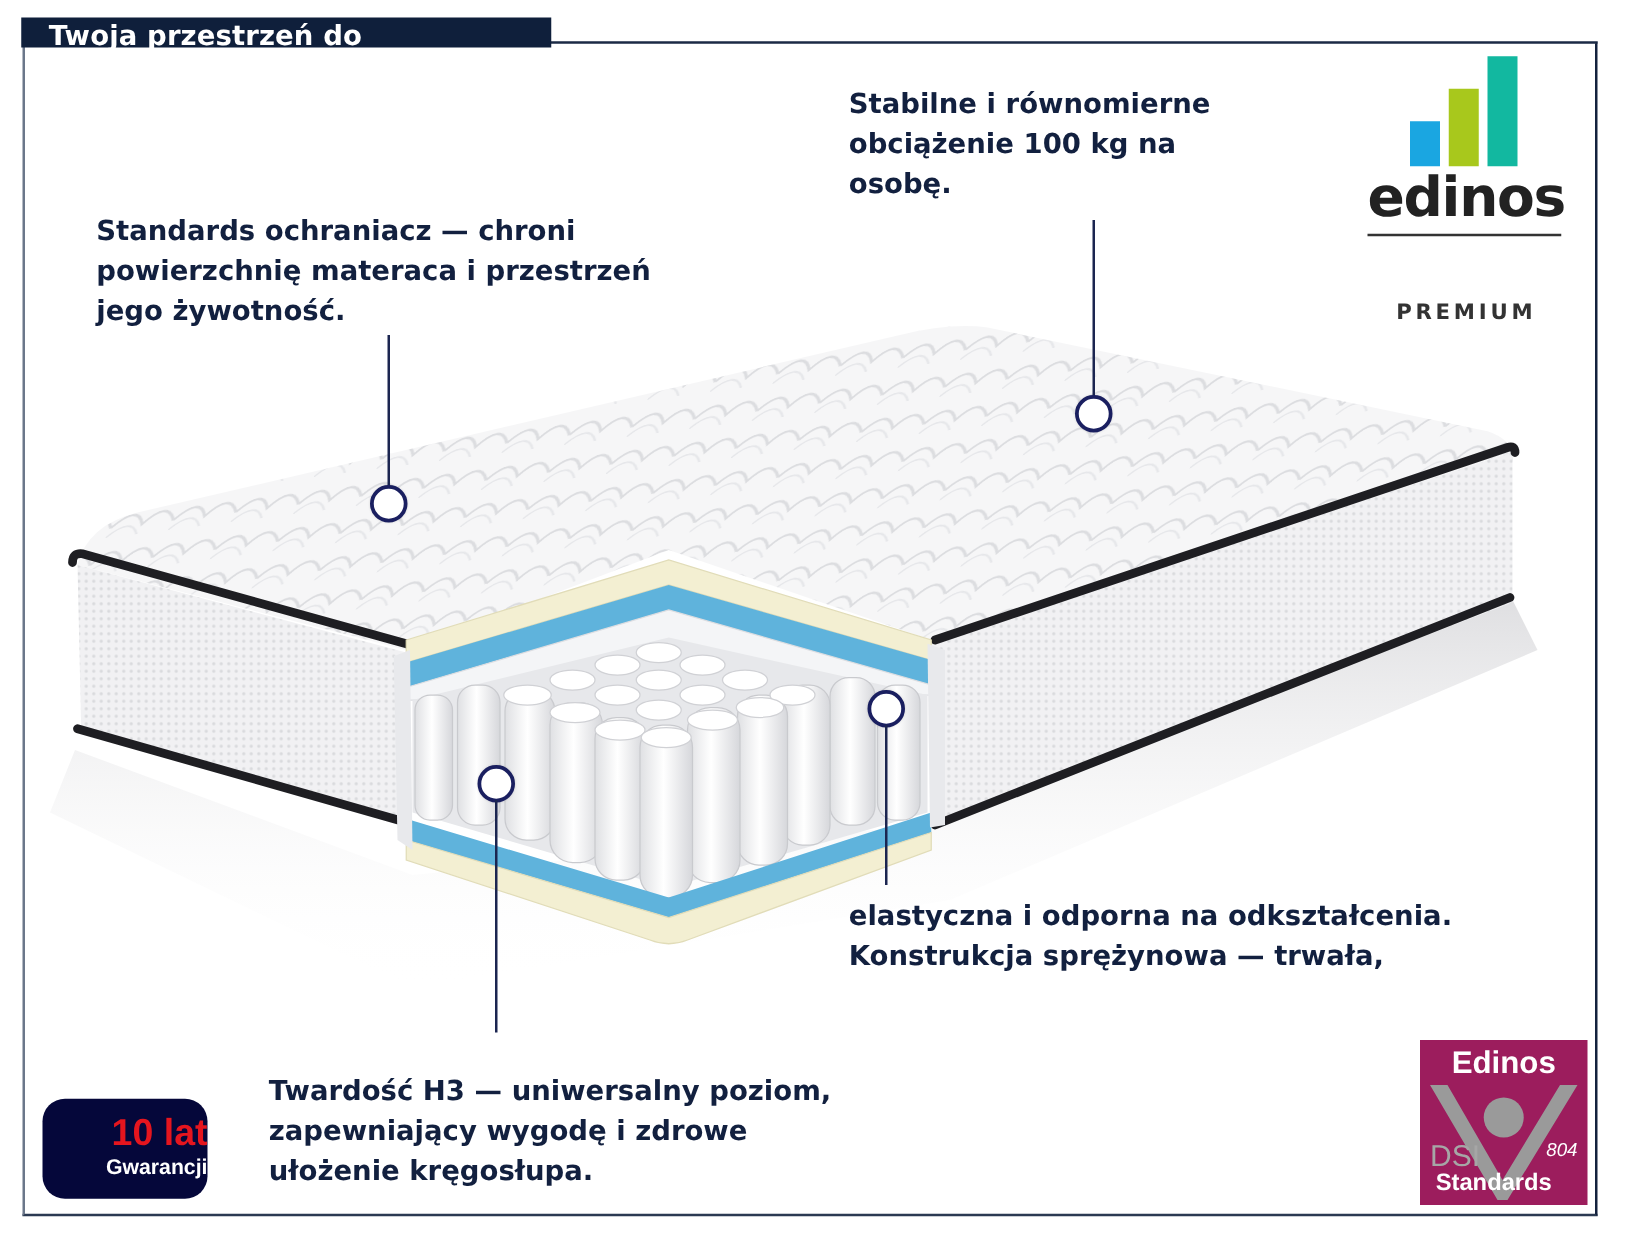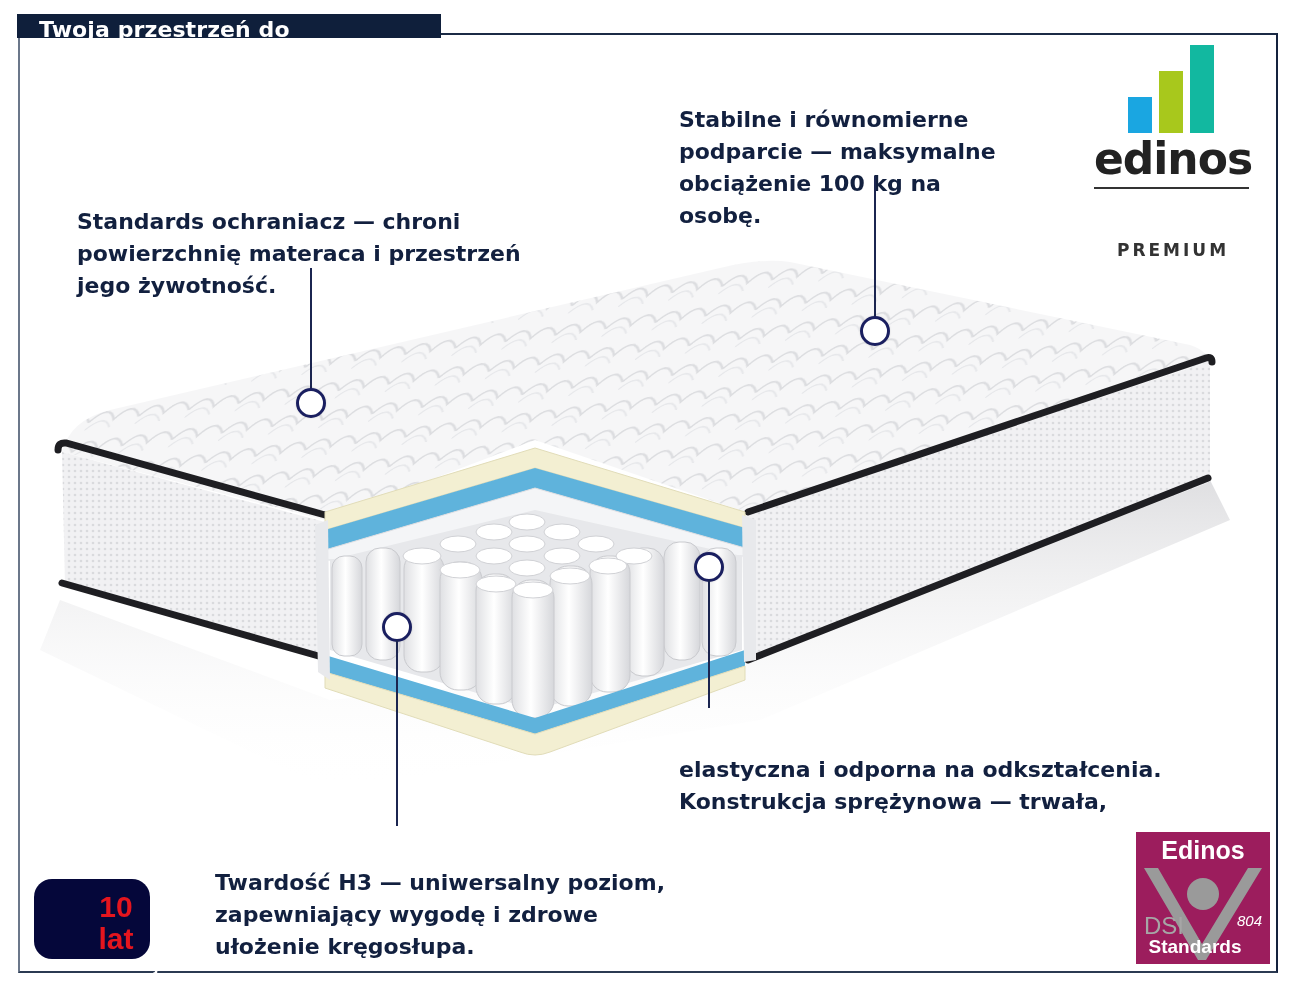--- a/index.html
+++ b/index.html
@@ -12,21 +12,21 @@
     border-left-color: #6b778a;
   }
   .title-tab {
     position: absolute; left: 17px; top: 14px; height: 24px; width: 424px;
     background: #0f1f3b; color: #ffffff; font-weight: bold; font-size: 22px;
     padding: 3px 0 0 22px; letter-spacing: 0.1px;
   }
 
   .caption {
     position: absolute; font-weight: bold; font-size: 22px; line-height: 32px;
-    color: #12203f; white-space: nowrap; margin-top: 36px;
+    color: #12203f; white-space: nowrap;
   }
   .leader { position: absolute; width: 2px; background: #1b2550; }
   .dot {
     position: absolute; width: 30px; height: 30px; border-radius: 50%;
     background: #ffffff; border: 3px solid #1a1f60;
     box-shadow: 0 0 2px rgba(0,0,0,0.15);
   }
 
   
   .mattress { position: absolute; left: 0; top: 0; width: 1300px; height: 1000px; pointer-events: none; }
@@ -40,22 +40,22 @@
     font-family: "DejaVu Sans", sans-serif; font-size: 44px; font-weight: bold; color: #222;
     letter-spacing: -1px; line-height: 50px;
   }
   .logo-rule { position: absolute; left: 6px; top: 143px; width: 155px; height: 2px; background: #333; }
   .logo-sub {
     position: absolute; left: 0; top: 152px; width: 170px; text-align: center;
     font-size: 17px; font-weight: bold; letter-spacing: 3px; color: #333; margin-top: 44px;
   }
 
   .warranty {
-    position: absolute; left: 34px; top: 879px; width: 116px; height: 80px;
-    background: #05073a; border-radius: 18px; text-align: center; padding-left: 48px;
+    position: absolute; left: 34px; top: 879px; width: 132px; height: 80px;
+    background: #05073a; border-radius: 18px; text-align: right; padding-left: 48px;
   }
   .warranty .big { display: block; color: #e5151e; font-size: 30px; font-weight: bold; line-height: 32px; margin-top: 12px; font-family: "Liberation Sans", sans-serif; }
   .warranty .small { display: block; color: #ffffff; font-size: 17px; font-weight: bold; line-height: 22px; font-family: "Liberation Sans", sans-serif; }
 
   .standards {
     position: absolute; left: 1136px; top: 832px; width: 134px; height: 132px;
     background: #9c1d5d; overflow: hidden;
   }
   .standards .brand { position: absolute; left: 0; top: 4px; width: 134px; text-align: center; color: #fff; font-weight: bold; font-size: 25px; font-family: "Liberation Sans", sans-serif; }
   .standards .dsi { position: absolute; left: 8px; top: 80px; color: #a6a6a6; font-size: 24px; font-family: "Liberation Sans", sans-serif; text-align: right; }
@@ -153,37 +153,36 @@
 <div class="caption" style="left:77px; top:170px;">
   <div>Standards ochraniacz — chroni</div>
   <div>powierzchnię materaca i przestrzeń</div>
   <div>jego żywotność.</div>
 </div>
 <div class="leader" style="left:310px; top:268px; height:122px;"></div>
 <div class="dot" style="left:296px; top:388px;"></div>
 
 <div class="caption" style="left:679px; top:68px;">
   <div>Stabilne i równomierne</div>
-  <div>podparcie — maksymalne</div>
   <div>obciążenie 100 kg na</div>
   <div>osobę.</div>
 </div>
 <div class="leader" style="left:874px; top:176px; height:142px;"></div>
 <div class="dot" style="left:860px; top:316px;"></div>
 
 <div class="dot" style="left:694px; top:552px;"></div>
 <div class="leader" style="left:708px; top:580px; height:128px;"></div>
 <div class="caption" style="left:679px; top:718px;">
   <div>elastyczna i odporna na odkształcenia.</div>
   <div>Konstrukcja sprężynowa — trwała,</div>
 </div>
 
 <div class="dot" style="left:382px; top:612px;"></div>
 <div class="leader" style="left:396px; top:640px; height:186px;"></div>
-<div class="caption" style="left:215px; top:831px;">
+<div class="caption" style="left:215px; top:858px;">
   <div>Twardość H3 — uniwersalny poziom,</div>
   <div>zapewniający wygodę i zdrowe</div>
   <div>ułożenie kręgosłupa.</div>
 </div>
 
 <div class="logo">
   <div class="logo-bars">
     <div class="bar" style="left:0; height:36px; background:#1aa6e1;"></div>
     <div class="bar" style="left:31px; height:62px; background:#a8c81c;"></div>
     <div class="bar" style="left:62px; height:88px; background:#12b8a0;"></div>

